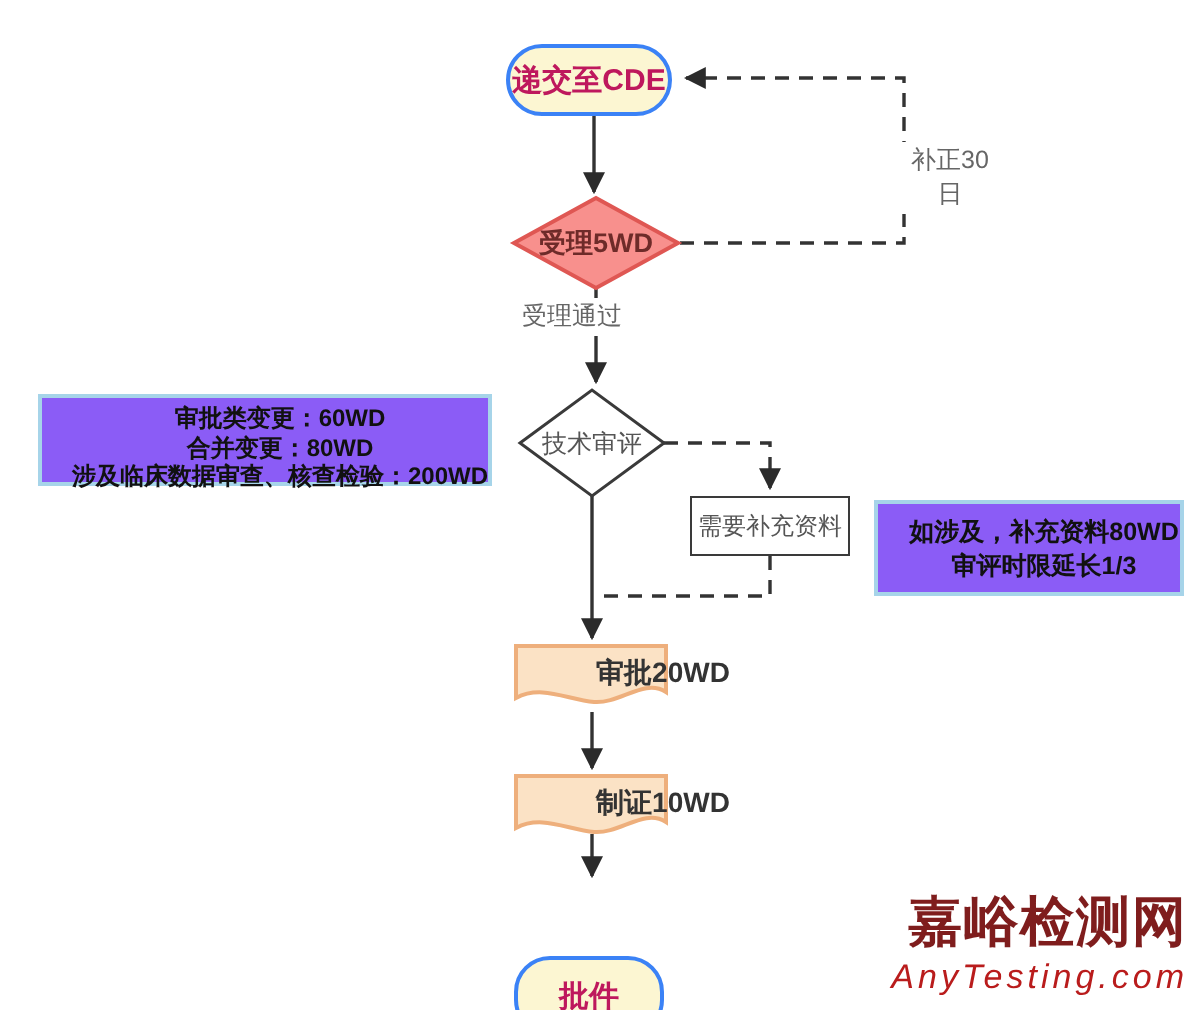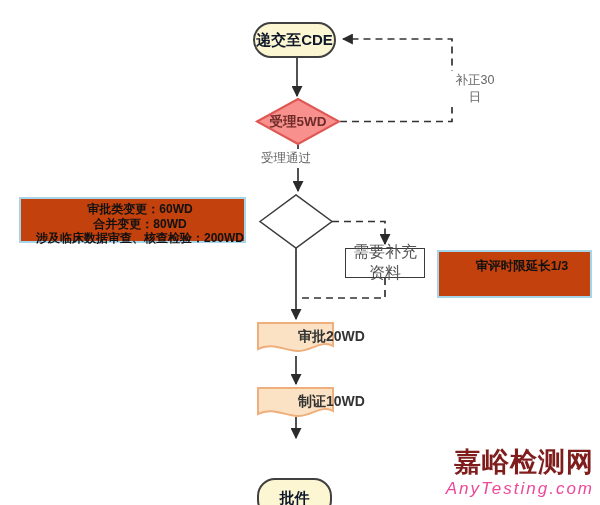--- a/index.html
+++ b/index.html
@@ -5,56 +5,56 @@
   html,body{margin:0;padding:0;background:#fff;}
   .canvas{
     position:relative;width:600px;height:505px;background:#ffffff;overflow:hidden;
     font-family:"Liberation Sans","DejaVu Sans",sans-serif;
   }
   .canvas svg{position:absolute;left:0;top:0;}
   .abs{position:absolute;box-sizing:border-box;}
   .flex-center{display:flex;align-items:center;justify-content:center;text-align:center;}
 
   .node-rounded{
-    background:#FCF6D2;border:2px solid #404040;border-radius:18px;
-    color:#0f172a;font-weight:bold;font-size:15px;text-align:right;
+    background:#FCF6D2;border:2px solid #3b82f6;border-radius:18px;
+    color:#be185d;font-weight:bold;font-size:15px;text-align:right;
   }
   .node-submit{left:253px;top:22px;width:83px;height:36px;}
   .node-final{left:257px;top:442px;width:75px;height:40px;margin-top:36px;}
 
   .diamond-label{color:#6E2B29;font-weight:bold;font-size:13.5px;}
   .lbl-accept{left:258px;top:112px;width:80px;height:20px;}
   .lbl-review{left:256px;top:214px;width:80px;height:16px;color:#555;font-size:12.5px;font-weight:normal;}
 
   .supplement-box{
     left:345px;top:248px;width:80px;height:30px;background:#fff;
-    border:1.5px solid #3A3A3A;color:#555;font-size:16px;
+    border:1.5px solid #3A3A3A;color:#555;font-size:12px;
   }
 
   .doc-label{color:#333;font-weight:bold;font-size:14px;margin-left:36px;}
   .lbl-approve{left:258px;top:324px;width:75px;height:26px;}
   .lbl-cert{left:258px;top:389px;width:75px;height:26px;}
 
   .edge-label{
     background:#fff;color:#666;font-size:12.5px;padding:1px 2px;text-align:center;
   }
   .lbl-pass{left:258px;top:149px;width:56px;}
   .lbl-correction{left:448px;top:71px;width:54px;}
 
   .green-box{
-    background:#c2410c;border:2px solid #A6D4E9;color:#111;
+    background:#8b5cf6;border:2px solid #A6D4E9;color:#111;
     font-weight:bold;text-align:center;padding-left:15px;
   }
   .green-left{left:19px;top:197px;width:227px;height:46px;font-size:12px;line-height:14.5px;padding-top:3px;}
   .green-right{left:437px;top:250px;width:155px;height:48px;font-size:12.5px;line-height:17px;padding-top:6px;}
   .green-box span{display:block;}
 
   .watermark{right:6px;bottom:6px;text-align:right;user-select:none;}
   .watermark .cn{font-size:27px;font-weight:bold;color:#7f1d1d;letter-spacing:1px;line-height:30px;font-family:Liberation Mono, monospace;}
-  .watermark .en{font-size:17px;font-style:italic;color:#ec4899;letter-spacing:2px;line-height:20px;}
+  .watermark .en{font-size:17px;font-style:italic;color:#b91c1c;letter-spacing:2px;line-height:20px;}
 </style>
 </head>
 <body>
 
 <div class="canvas">
 
   <svg width="600" height="505" viewBox="0 0 600 505">
     <defs>
       <marker id="ah" viewBox="0 0 10 10" refX="9" refY="5" markerWidth="11" markerHeight="11" markerUnits="userSpaceOnUse" orient="auto">
         <path d="M0,0 L10,5 L0,10 Z" fill="#2B2B2B"></path>
@@ -79,37 +79,39 @@
   </svg>
 
   <div class="abs flex-center node-rounded node-submit">
     <span>递交至CDE</span>
   </div>
   <div class="abs flex-center node-rounded node-final">
     <span>批件</span>
   </div>
 
   <div class="abs flex-center diamond-label lbl-accept">受理5WD</div>
+  <div class="abs flex-center diamond-label lbl-review">技术审评</div>
 
   <div class="abs flex-center supplement-box">
     <span>需要补充资料</span>
   </div>
 
   <div class="abs flex-center doc-label lbl-approve">审批20WD</div>
   <div class="abs flex-center doc-label lbl-cert">制证10WD</div>
 
   <div class="abs edge-label lbl-pass">受理通过</div>
   <div class="abs edge-label lbl-correction">补正30日</div>
 
   <div class="abs green-box green-left">
     <span>审批类变更：60WD</span>
     <span>合并变更：80WD</span>
     <span>涉及临床数据审查、核查检验：200WD</span>
   </div>
   <div class="abs green-box green-right">
+    <span>如涉及，补充资料80WD</span>
     <span>审评时限延长1/3</span>
   </div>
 
   <div class="abs watermark">
     <div class="cn">嘉峪检测网</div>
     <div class="en">AnyTesting.com</div>
   </div>
 
 </div>
 

